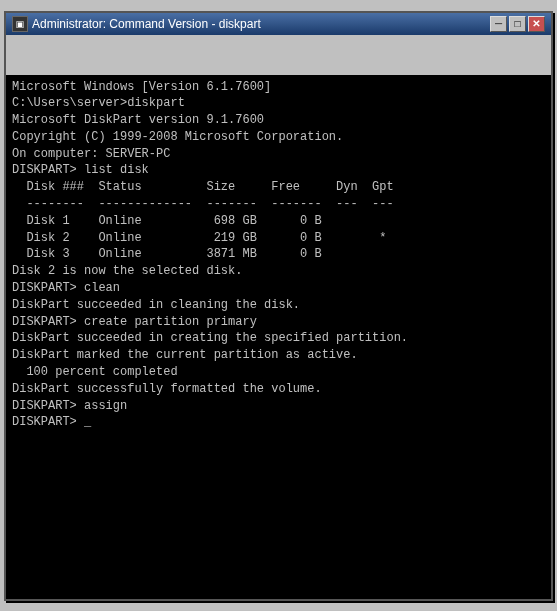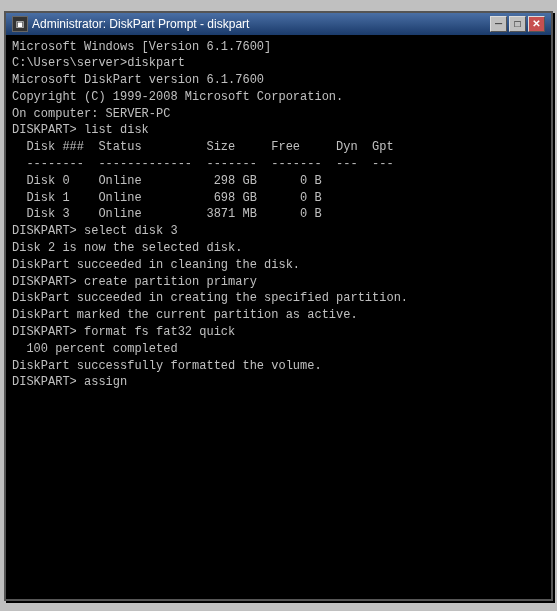--- a/index.html
+++ b/index.html
@@ -83,78 +83,79 @@
 
     .console {
       background: #000000;
       color: #c0c0c0;
       font-family: 'Courier New', Courier, monospace;
       font-size: 12px;
       flex: 1;
       padding: 4px 6px;
       overflow: hidden;
       line-height: 1.4;
+      margin-top: 40px;
     }
 
     .console-line {
       white-space: pre;
       display: block;
     }
   </style>
 </head>
 <body>
 
 <div class="window">
   <div class="title-bar">
     <div class="title-bar-left">
       <div class="title-icon">
         <span>▣</span>
       </div>
-      <span>Administrator: DiskPart Prompt - diskpart</span>
+      <span>Administrator: Command Version - diskpart</span>
     </div>
     <div class="title-buttons">
       <div class="title-btn">─</div>
       <div class="title-btn">□</div>
       <div class="title-btn close">✕</div>
     </div>
   </div>
   <div class="console" id="console-area">
   <span class="console-line">Microsoft Windows [Version 6.1.7600]</span>
       <span class="console-line"></span>
       <span class="console-line">C:\Users\server&gt;diskpart</span>
       <span class="console-line"></span>
-      <span class="console-line">Microsoft DiskPart version 6.1.7600</span>
+      <span class="console-line">Microsoft DiskPart version 9.1.7600</span>
       <span class="console-line">Copyright (C) 1999-2008 Microsoft Corporation.</span>
       <span class="console-line">On computer: SERVER-PC</span>
       <span class="console-line"></span>
       <span class="console-line">DISKPART&gt; list disk</span>
       <span class="console-line"></span>
       <span class="console-line">  Disk ###  Status         Size     Free     Dyn  Gpt</span>
       <span class="console-line">  --------  -------------  -------  -------  ---  ---</span>
-      <span class="console-line">  Disk 0    Online          298 GB      0 B</span>
       <span class="console-line">  Disk 1    Online          698 GB      0 B</span>
+      <span class="console-line">  Disk 2    Online          219 GB      0 B        *</span>
       <span class="console-line">  Disk 3    Online         3871 MB      0 B</span>
       <span class="console-line"></span>
-      <span class="console-line">DISKPART&gt; select disk 3</span>
       <span class="console-line"></span>
       <span class="console-line">Disk 2 is now the selected disk.</span>
       <span class="console-line"></span>
+      <span class="console-line">DISKPART&gt; clean</span>
       <span class="console-line"></span>
       <span class="console-line">DiskPart succeeded in cleaning the disk.</span>
       <span class="console-line"></span>
       <span class="console-line">DISKPART&gt; create partition primary</span>
       <span class="console-line"></span>
       <span class="console-line">DiskPart succeeded in creating the specified partition.</span>
       <span class="console-line"></span>
       <span class="console-line"></span>
       <span class="console-line">DiskPart marked the current partition as active.</span>
       <span class="console-line"></span>
-      <span class="console-line">DISKPART&gt; format fs fat32 quick</span>
       <span class="console-line"></span>
       <span class="console-line">  100 percent completed</span>
       <span class="console-line"></span>
       <span class="console-line">DiskPart successfully formatted the volume.</span>
       <span class="console-line"></span>
       <span class="console-line">DISKPART&gt; assign</span>
       <span class="console-line"></span>
       <span class="console-line"></span>
+      <span class="console-line">DISKPART&gt; _</span>
     </div>
 </div>
 
 </body></html>

